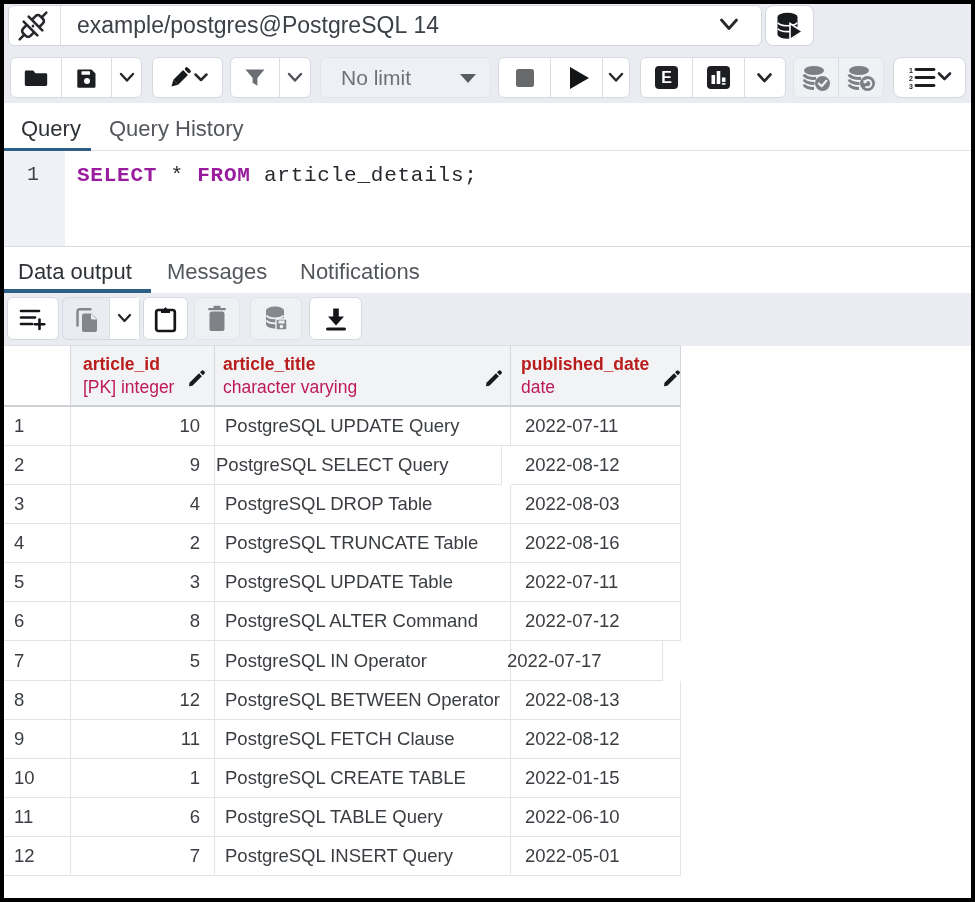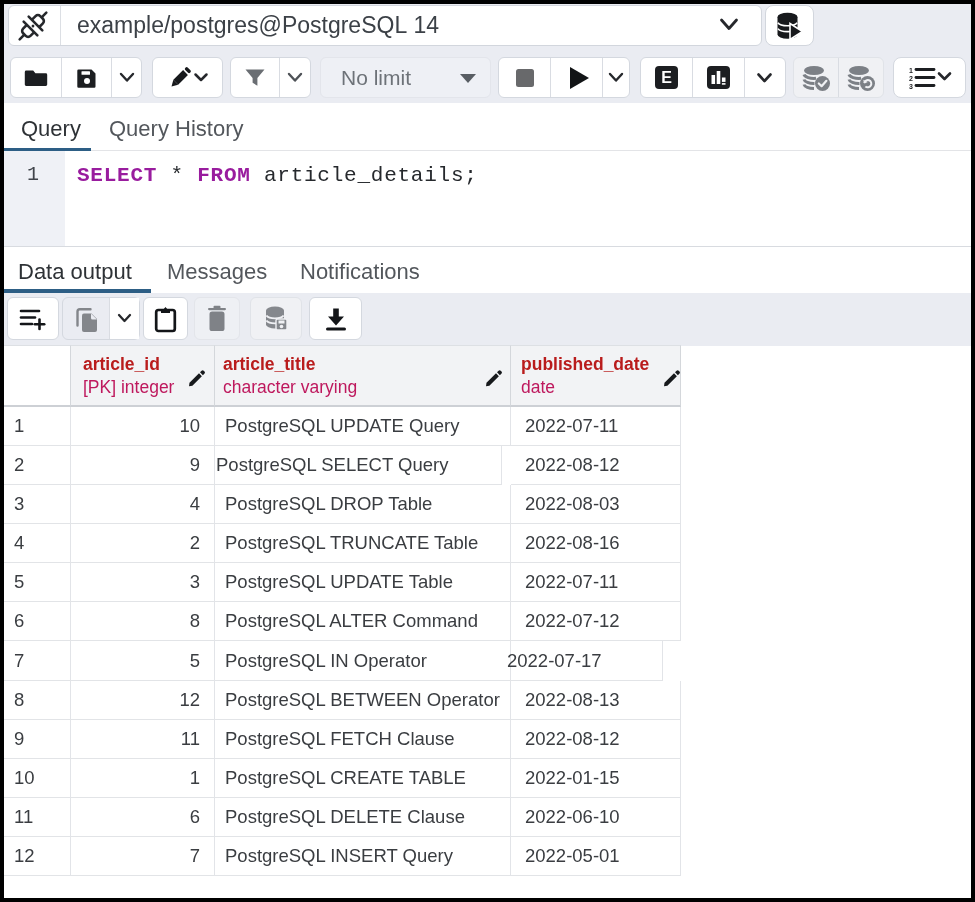--- a/index.html
+++ b/index.html
@@ -374,21 +374,21 @@
 <div class="gcell" style="left:4px;top:720px;width:67px;height:39px;padding-left:10px;">9</div>
 <div class="gcell" style="left:71px;top:720px;width:144px;height:39px;justify-content:flex-end;padding-right:14px;">11</div>
 <div class="gcell" style="left:215px;top:720px;width:296px;height:39px;padding-left:10px;">PostgreSQL FETCH Clause</div>
 <div class="gcell" style="left:511px;top:720px;width:170px;height:39px;padding-left:14px;">2022-08-12</div>
 <div class="gcell" style="left:4px;top:759px;width:67px;height:39px;padding-left:10px;">10</div>
 <div class="gcell" style="left:71px;top:759px;width:144px;height:39px;justify-content:flex-end;padding-right:14px;">1</div>
 <div class="gcell" style="left:215px;top:759px;width:296px;height:39px;padding-left:10px;">PostgreSQL CREATE TABLE</div>
 <div class="gcell" style="left:511px;top:759px;width:170px;height:39px;padding-left:14px;">2022-01-15</div>
 <div class="gcell" style="left:4px;top:798px;width:67px;height:39px;padding-left:10px;">11</div>
 <div class="gcell" style="left:71px;top:798px;width:144px;height:39px;justify-content:flex-end;padding-right:14px;">6</div>
-<div class="gcell" style="left:215px;top:798px;width:296px;height:39px;padding-left:10px;">PostgreSQL DELETE Clause</div>
+<div class="gcell" style="left:215px;top:798px;width:296px;height:39px;padding-left:10px;">PostgreSQL TABLE Query</div>
 <div class="gcell" style="left:511px;top:798px;width:170px;height:39px;padding-left:14px;">2022-06-10</div>
 <div class="gcell" style="left:4px;top:837px;width:67px;height:39px;padding-left:10px;">12</div>
 <div class="gcell" style="left:71px;top:837px;width:144px;height:39px;justify-content:flex-end;padding-right:14px;">7</div>
 <div class="gcell" style="left:215px;top:837px;width:296px;height:39px;padding-left:10px;">PostgreSQL INSERT Query</div>
 <div class="gcell" style="left:511px;top:837px;width:170px;height:39px;padding-left:14px;">2022-05-01</div>
 
 <div class="abs frame-t"></div>
 <div class="abs frame-b"></div>
 <div class="abs frame-l"></div>
 <div class="abs frame-r"></div>

